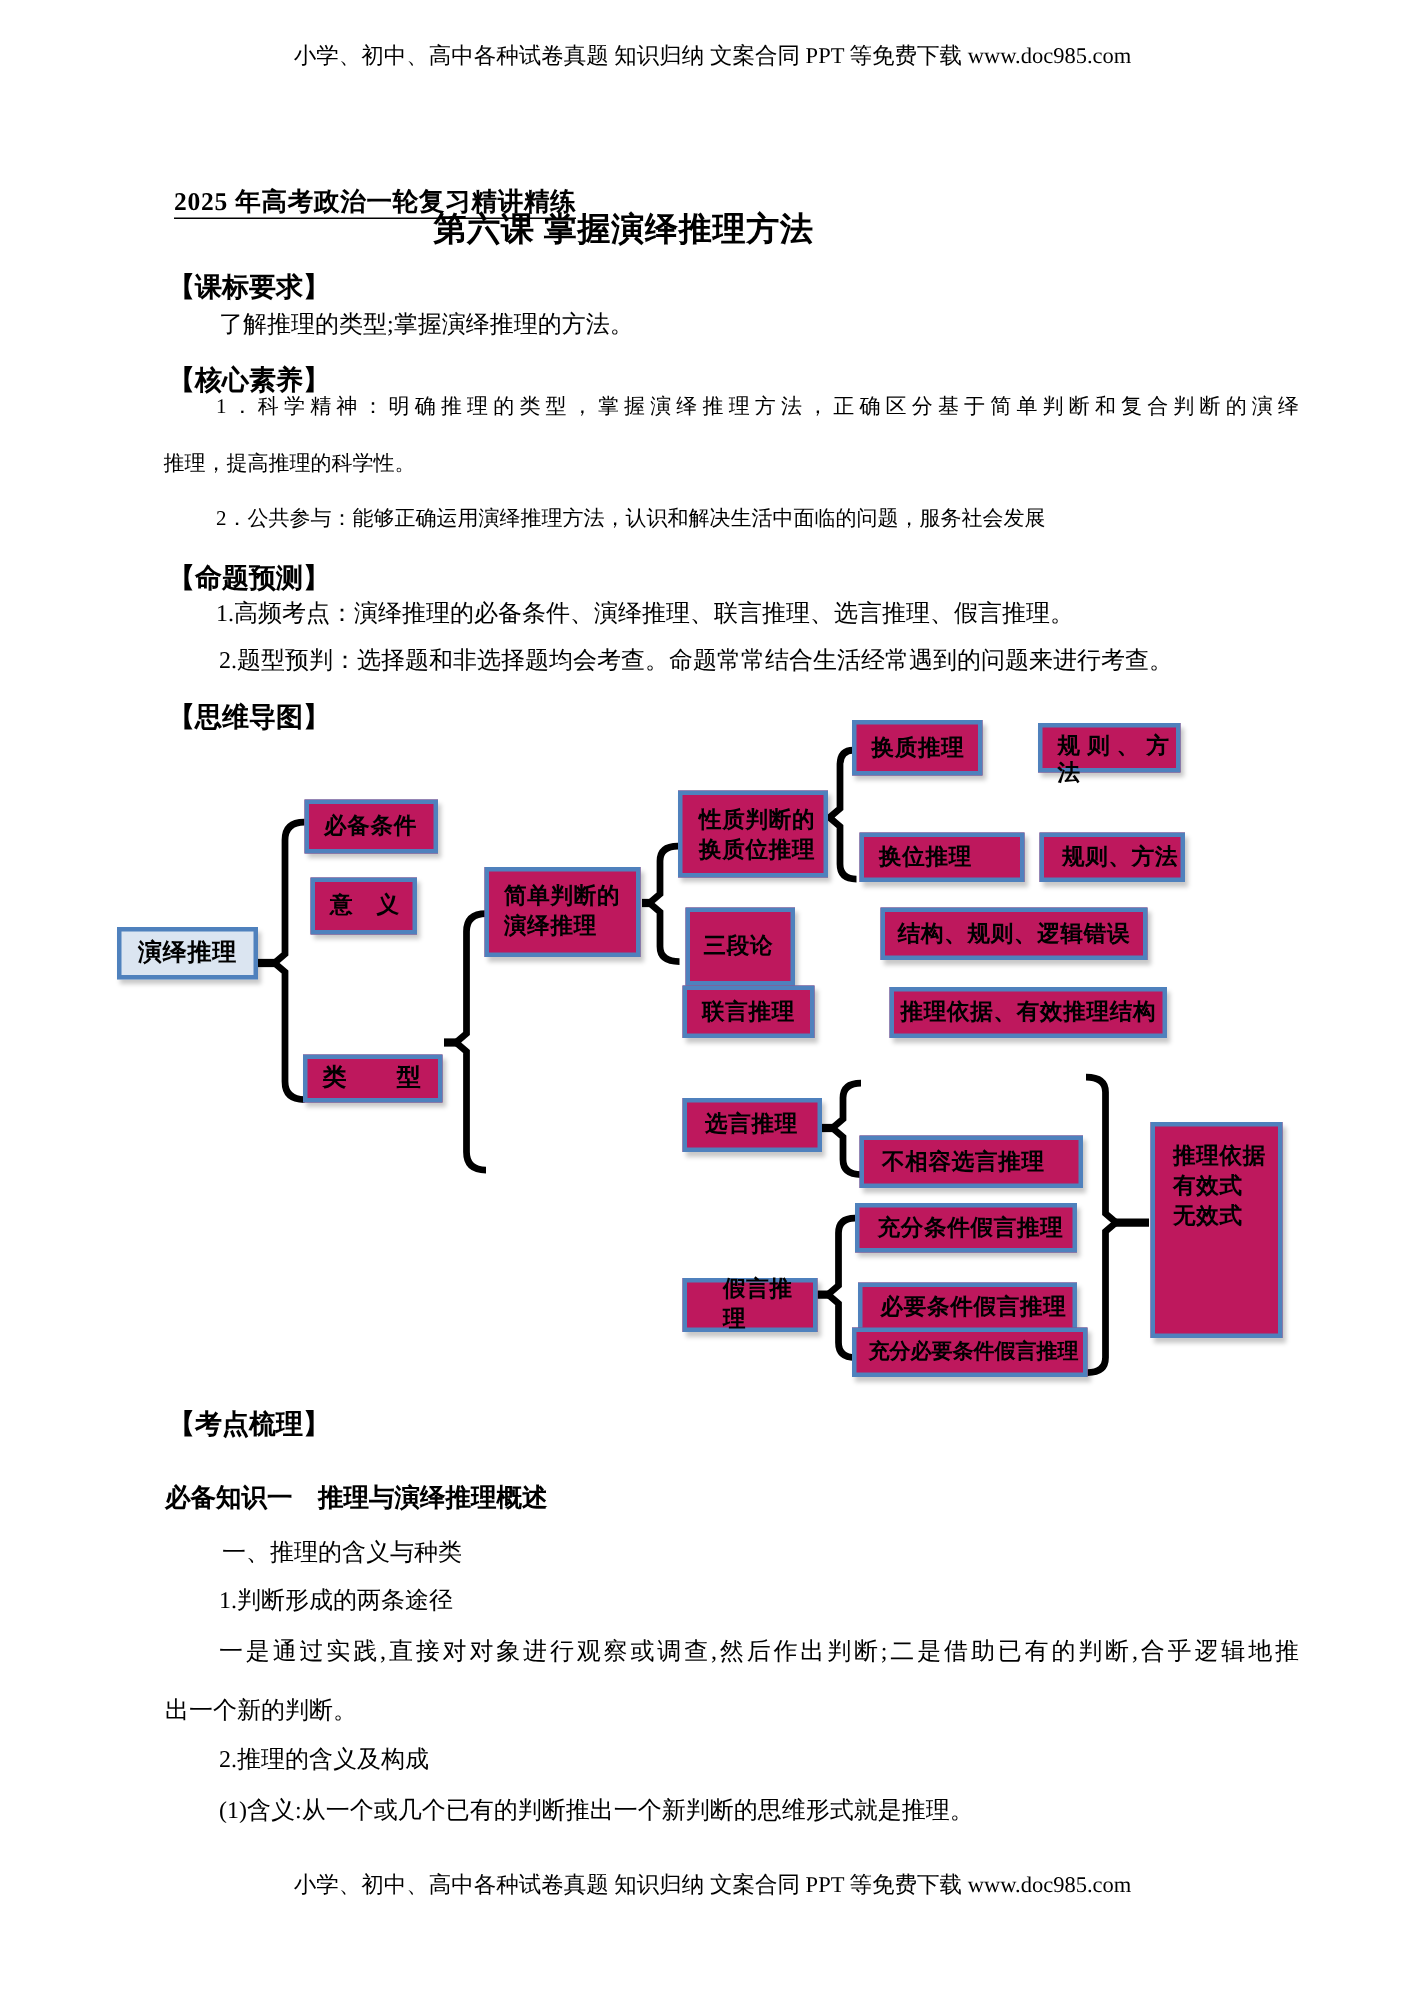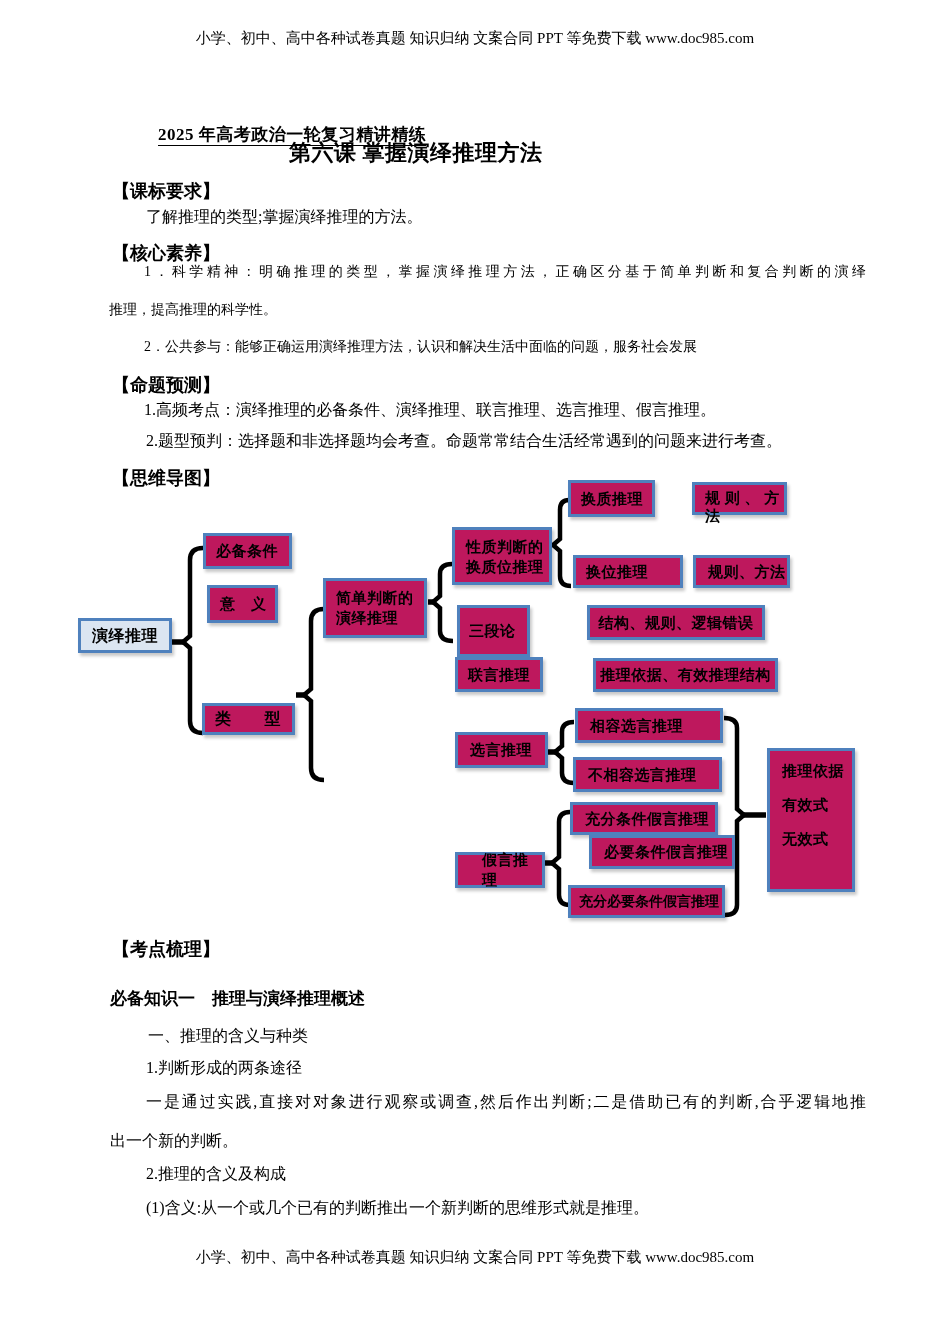--- a/index.html
+++ b/index.html
@@ -22,21 +22,21 @@
         font-weight:bold;font-size:15px;letter-spacing:.5px;line-height:20px;
         display:flex;flex-direction:column;justify-content:center;align-items:flex-start;
         box-shadow:2px 3px 3px rgba(0,0,0,0.22);}
   .node span{display:block;}
 </style>
 </head>
 <body>
 
 <div class="tl center small" style="top:29px;">小学、初中、高中各种试卷真题 知识归纳 文案合同 PPT 等免费下载   www.doc985.com</div>
 
-<div class="tl" style="left:108px;top:104px;margin-left:42px;">
+<div class="tl" style="left:108px;top:104px;">
   <span class="series">2025 年高考政治一轮复习精讲精练</span>
 </div>
 <div class="tl lesson" style="left:289px;top:139px;">第六课 掌握演绎推理方法</div>
 
 <div class="tl hdr" style="left:112px;top:180px;">【课标要求】</div>
 <div class="tl" style="left:146px;top:207px;">了解推理的类型;掌握演绎推理的方法。</div>
 
 <div class="tl hdr" style="left:112px;top:242px;">【核心素养】</div>
 <div class="tl big18 just" style="left:144px;top:263px;width:722px;">1．科学精神：明确推理的类型，掌握演绎推理方法，正确区分基于简单判断和复合判断的演绎</div>
 <div class="tl big18" style="left:109px;top:301px;">推理，提高推理的科学性。</div>
@@ -114,39 +114,36 @@
   </div>
   <div class="node" style="left:455px;top:179px;width:88px;height:35px;padding-left:10px;">
     <span>联言推理</span>
   </div>
   <div class="node" style="left:593px;top:180px;width:185px;height:34px;align-items:center;">
     <span>推理依据、有效推理结构</span>
   </div>
   <div class="node" style="left:455px;top:254px;width:93px;height:36px;padding-left:12px;">
     <span>选言推理</span>
   </div>
-  <div class="node" style="left:575px;top:230px;width:148px;height:35px;padding-left:12px;">
-    <span>相容选言推理</span>
-  </div>
   <div class="node" style="left:573px;top:279px;width:149px;height:35px;padding-left:12px;">
     <span>不相容选言推理</span>
   </div>
   <div class="node" style="left:570px;top:324px;width:148px;height:33px;padding-left:12px;">
     <span>充分条件假言推理</span>
   </div>
   <div class="node" style="left:455px;top:374px;width:90px;height:36px;padding-left:24px;">
     <span>假言推理</span>
   </div>
-  <div class="node" style="left:572px;top:357px;width:146px;height:34px;padding-left:12px;margin-left:17px;">
+  <div class="node" style="left:572px;top:377px;width:146px;height:34px;padding-left:12px;">
     <span>必要条件假言推理</span>
   </div>
   <div class="node" style="left:568px;top:407px;width:157px;height:33px;padding-left:8px;font-size:14px;letter-spacing:0;">
     <span>充分必要条件假言推理</span>
   </div>
-  <div class="node" style="left:767px;top:270px;width:88px;height:144px;padding:10px 0 0 12px;justify-content:flex-start;gap:14px;">
+  <div class="node" style="left:767px;top:270px;width:88px;height:144px;padding:10px 0 0 12px;justify-content:flex-start;">
     <span>推理依据</span>
     <span>有效式</span>
     <span>无效式</span>
   </div>
 </div>
 
 <div class="tl hdr" style="left:112px;top:938px;">【考点梳理】</div>
 <div class="tl sub" style="left:110px;top:988px;">必备知识一　推理与演绎推理概述</div>
 <div class="tl" style="left:148px;top:1026px;">一、推理的含义与种类</div>
 <div class="tl" style="left:146px;top:1058px;">1.判断形成的两条途径</div>

